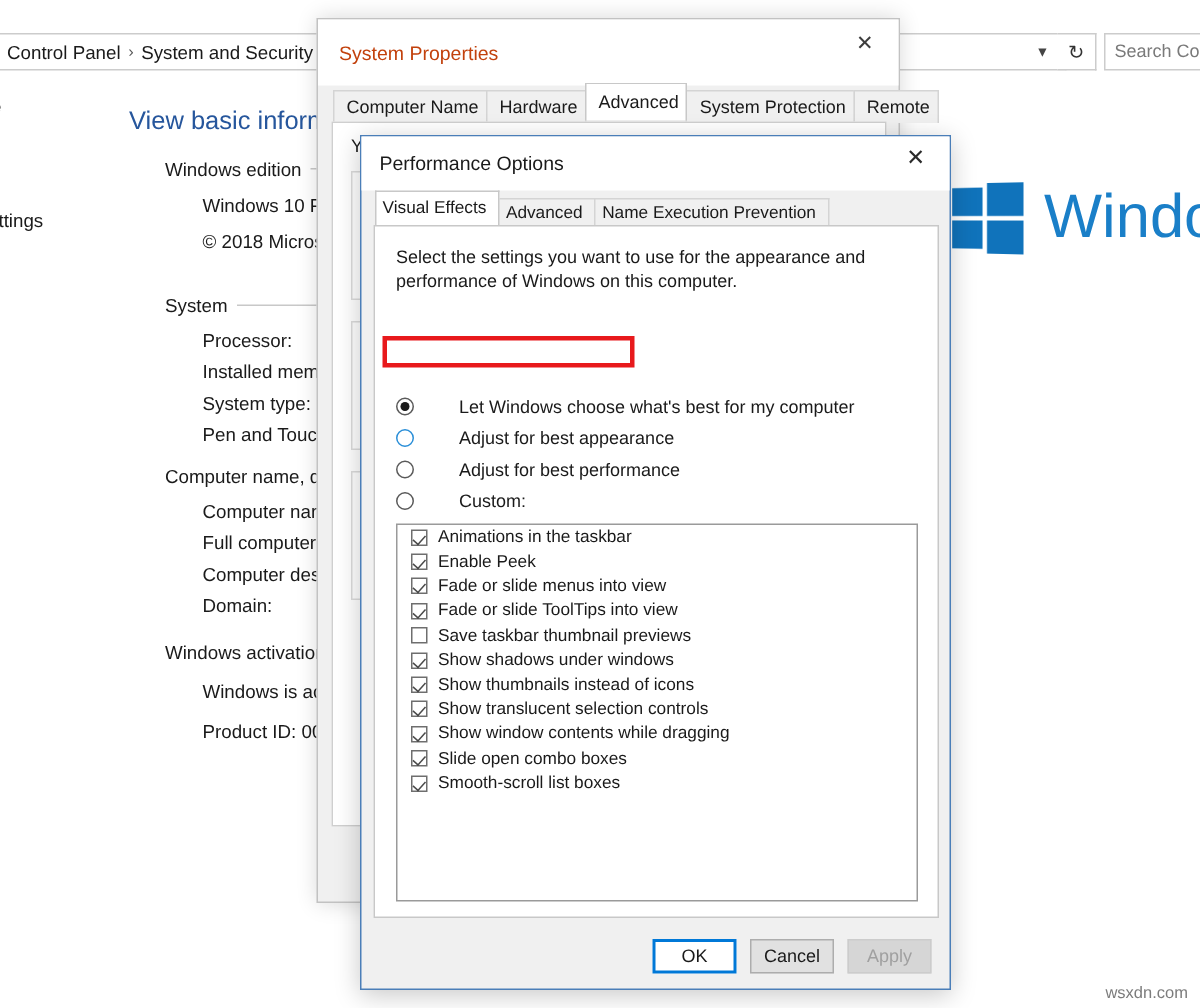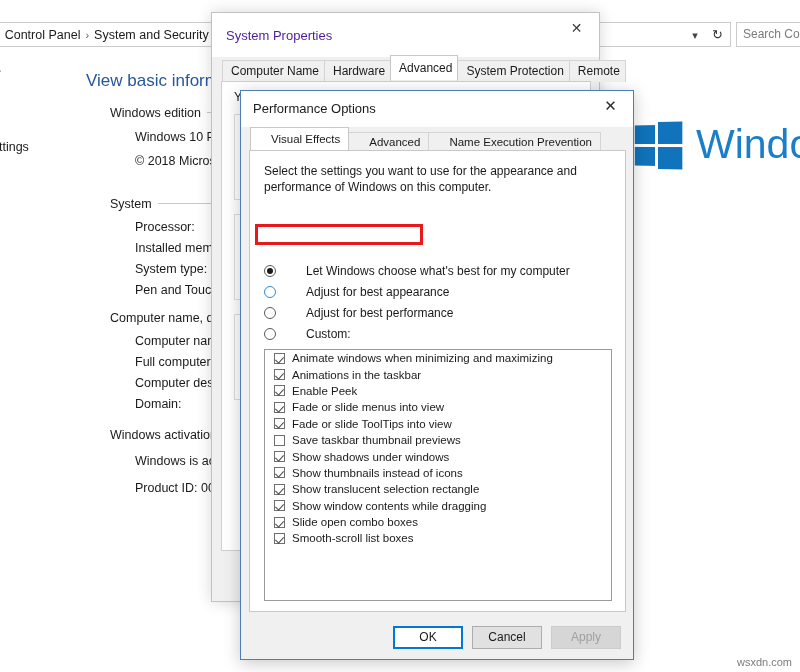--- a/index.html
+++ b/index.html
@@ -177,21 +177,21 @@
   .sp-titlebar {
     position: absolute;
     left: 0; top: 0;
     width: 100%; height: 44px;
     background: #ffffff;
   }
   .sp-title {
     position: absolute;
     left: 14px; top: 15px;
     font-size: 13px;
-    color: #4c1d95;
+    color: #c2410c;
   }
   .sp-close {
     position: absolute;
     right: 0px; top: 0px;
     width: 45px; height: 30px;
     text-align: center;
     line-height: 30px;
     font-size: 14px;
     color: #3d3d3d;
   }
@@ -291,21 +291,21 @@
   }
   .po-tabstrip {
     position: absolute;
     left: 9px; top: 37px;
     height: 22px;
     display: flex;
     align-items: flex-end;
     font-size: 11.5px;
   }
   .po-tab {
-    padding: 3px 8px 4px 20px;
+    padding: 3px 8px 4px 4px;
     color: #1a1a1a;
     background: #f0f0f0;
     border: 1px solid #d4d4d4;
     border-bottom: none;
     margin-right: -1px;
     white-space: nowrap;
     position: relative;
     top: 2px;
   }
   .po-tab.active {
@@ -425,21 +425,21 @@
   .po-buttons {
     position: absolute;
     left: 0; bottom: 10px;
     width: 100%;
     display: flex;
     justify-content: flex-end;
     padding-right: 12px;
     box-sizing: border-box;
   }
   .po-btn {
-    width: 70px; height: 23px;
+    width: 56px; height: 23px;
     margin-left: 9px;
     font-size: 12px;
     line-height: 21px;
     text-align: center;
     background: #e1e1e1;
     border: 1px solid #adadad;
     box-sizing: border-box;
     color: #1a1a1a;
   }
   .po-btn.default {
@@ -583,24 +583,20 @@
       </div>
       <div class="radio-item">
         <span class="radio-mark"></span>
         <span class="radio-label">Custom:</span>
       </div>
     </div>
 
     <div class="effects-box">
       <div class="effect-row">
           <span class="cb checked"></span>
-          <span class="effect-label">Animate windows when minimizing and maximizing</span>
-        </div>
-      <div class="effect-row">
-          <span class="cb checked"></span>
           <span class="effect-label">Animations in the taskbar</span>
         </div>
       <div class="effect-row">
           <span class="cb checked"></span>
           <span class="effect-label">Enable Peek</span>
         </div>
       <div class="effect-row">
           <span class="cb checked"></span>
           <span class="effect-label">Fade or slide menus into view</span>
         </div>
@@ -615,21 +611,21 @@
       <div class="effect-row">
           <span class="cb checked"></span>
           <span class="effect-label">Show shadows under windows</span>
         </div>
       <div class="effect-row">
           <span class="cb checked"></span>
           <span class="effect-label">Show thumbnails instead of icons</span>
         </div>
       <div class="effect-row">
           <span class="cb checked"></span>
-          <span class="effect-label">Show translucent selection rectangle</span>
+          <span class="effect-label">Show translucent selection controls</span>
         </div>
       <div class="effect-row">
           <span class="cb checked"></span>
           <span class="effect-label">Show window contents while dragging</span>
         </div>
       <div class="effect-row">
           <span class="cb checked"></span>
           <span class="effect-label">Slide open combo boxes</span>
         </div>
       <div class="effect-row">

